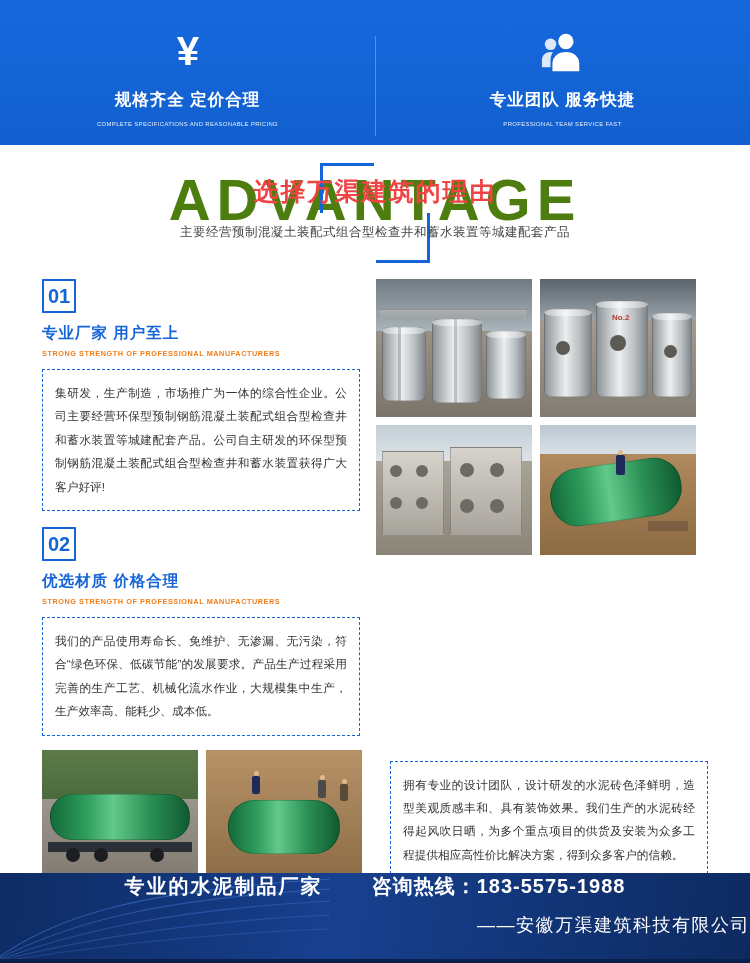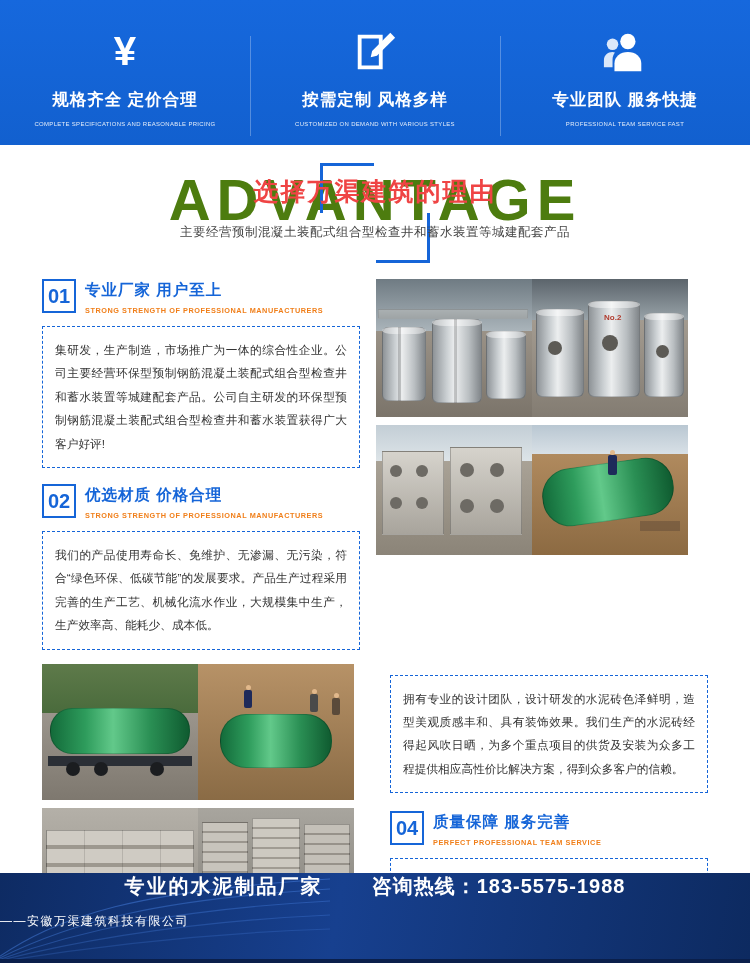--- a/index.html
+++ b/index.html
@@ -97,21 +97,21 @@
   .corner.left  { left: 320px; top: 14px;  border-left: 3px solid #1565d8; border-top: 3px solid #1565d8; }
   .corner.right { right: 320px; top: 64px; border-right: 3px solid #1565d8; border-bottom: 3px solid #1565d8; }
 
   
   .wrap { padding: 0 42px; }
 
   .row { display: flex; gap: 16px; margin-bottom: 14px; }
 
   .txtcol { width: 318px; }
 
-  .blk-head { display: flex; align-items: flex-start; gap: 9px; }
+  .blk-head { display: flex; align-items: flex-start; gap: 9px; flex-direction: column; }
   .num {
     width: 34px; height: 34px;
     border: 2px solid #1565d8;
     color: #1565d8;
     font-size: 20px;
     font-weight: bold;
     display: flex; align-items: center; justify-content: center;
     flex: none;
     line-height: 1;
   }
@@ -133,21 +133,21 @@
     border: 1px dashed #1565d8;
     margin-top: 11px;
     padding: 11px 12px 12px 12px;
     font-size: 11.7px;
     line-height: 2.0;
     color: #333;
     text-align: justify;
   }
 
   .imgcol { flex: 1; display: flex; flex-direction: column; gap: 8px; }
-  .imgrow { display: flex; }
+  .imgrow { display: flex; gap: 8px; }
 
   .ph { position: relative; overflow: hidden; background: #9aa6ad; }
 
   
   .sky { position:absolute; left:0; right:0; top:0; height:42%; background: linear-gradient(180deg,#cfd9e0,#e7eced); }
   .ground { position:absolute; left:0; right:0; bottom:0; height:58%; background: linear-gradient(180deg,#b9b0a2,#8d8579); }
   .dirt { position:absolute; left:0; right:0; bottom:0; height:62%; background: linear-gradient(180deg,#b08a5e,#8c6a42); }
   .grass { position:absolute; left:0; right:0; top:0; height:40%; background: linear-gradient(180deg,#5e7a4a,#4a6b3c); }
   .warehouse { position:absolute; left:0; right:0; top:0; height:38%; background: linear-gradient(180deg,#6f7b83,#aab4ba); }
 
@@ -192,22 +192,22 @@
     position: relative;
     text-align: center;
     font-size: 20px;
     font-weight: bold;
     letter-spacing: 2px;
   }
   .footer-line1 .tel-label { letter-spacing: 1px; }
   .footer-line1 .tel { letter-spacing: 1px; }
   .footer-line2 {
     position: relative;
-    text-align: left;
-    font-size: 12px;
+    text-align: right;
+    font-size: 18px;
     letter-spacing: 1.5px;
     margin-top: 13px;
   }
   .blue-strip {
     position:absolute; left:0; bottom:0; width:750px; height:4px; background:#0a1f4b;
   }
 </style>
 </head>
 <body>
 
@@ -217,30 +217,20 @@
   <div class="feature">
     <div class="icon-wrap">
       <svg width="46" height="46" viewBox="0 0 48 48">
           <text x="24" y="38" font-size="42" font-weight="bold" text-anchor="middle" fill="#ffffff" font-family="Liberation Sans, sans-serif">¥</text>
         </svg>
     </div>
     <div class="f-title">规格齐全 定价合理</div>
     <div class="f-sub">COMPLETE SPECIFICATIONS AND REASONABLE PRICING</div>
   </div>
 
-  <div class="feature">
-    <div class="icon-wrap">
-      <svg width="46" height="46" viewBox="0 0 48 48">
-          <path fill="none" stroke="#ffffff" stroke-width="4" d="M8 8h22v32H8z"></path>
-          <path fill="#ffffff" d="M40 4l5 5-19 19-6.5 1.5L21 23z"></path>
-        </svg>
-    </div>
-    <div class="f-title">按需定制 风格多样</div>
-    <div class="f-sub">CUSTOMIZED ON DEMAND WITH VARIOUS STYLES</div>
-  </div>
 
   <div class="feature">
     <div class="icon-wrap">
       <svg width="46" height="46" viewBox="0 0 48 48">
           <circle cx="27" cy="13" r="8" fill="#ffffff"></circle>
           <path fill="#ffffff" d="M27 24c-8 0-14 5-14 12v8h28v-8c0-7-6-12-14-12z"></path>
           <circle cx="11" cy="16" r="6" fill="#ffffff" opacity="0.85"></circle>
           <path fill="#ffffff" opacity="0.85" d="M11 24c-5 0-9 3.5-9 8.5V40h9V32c0-3 1-5.5 2.5-7.4A12 12 0 0 0 11 24z"></path>
         </svg>
     </div>

